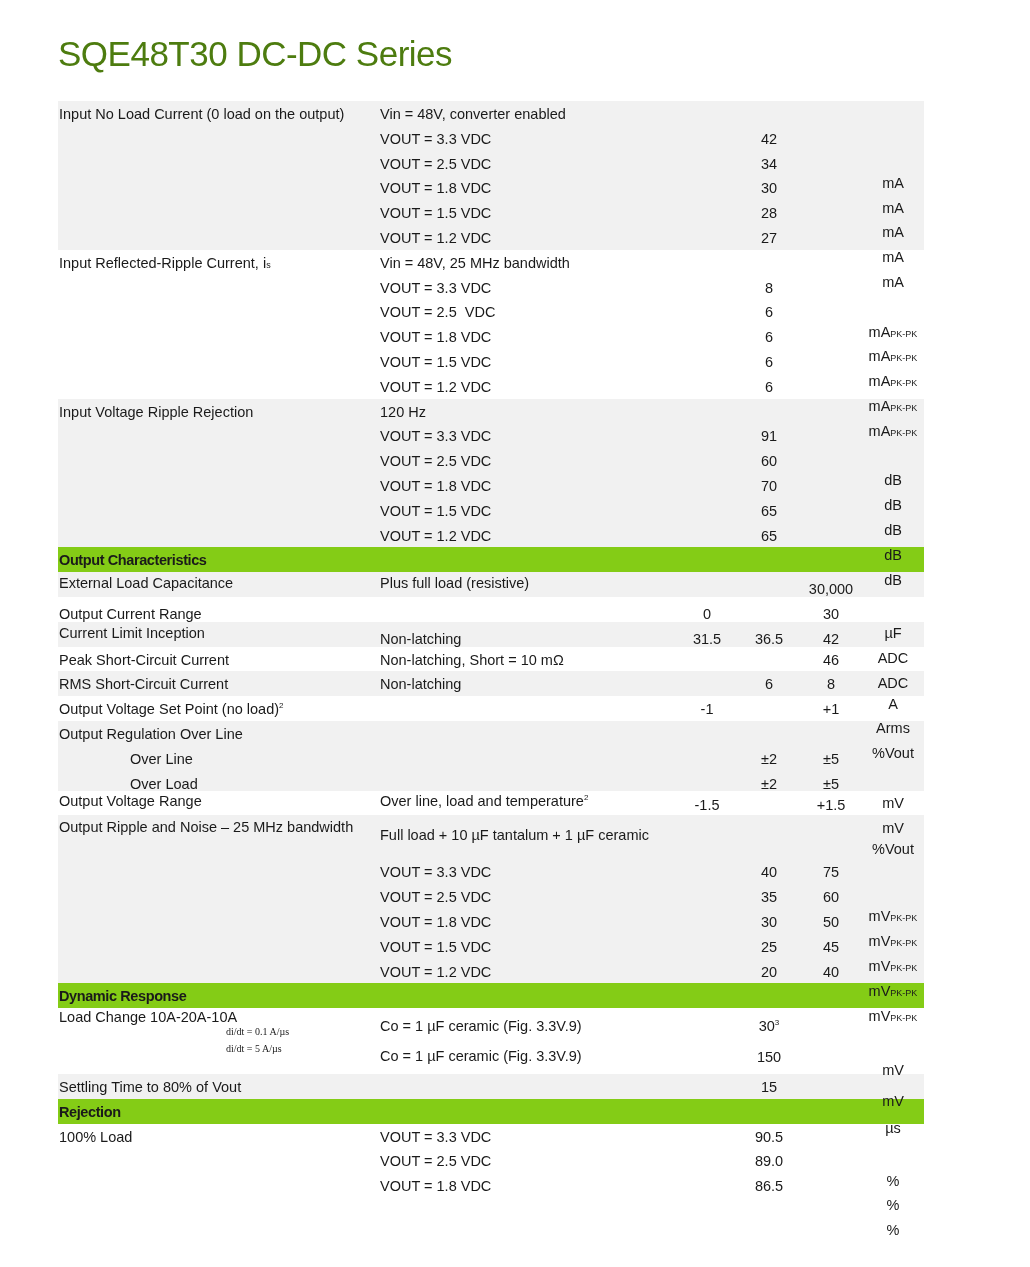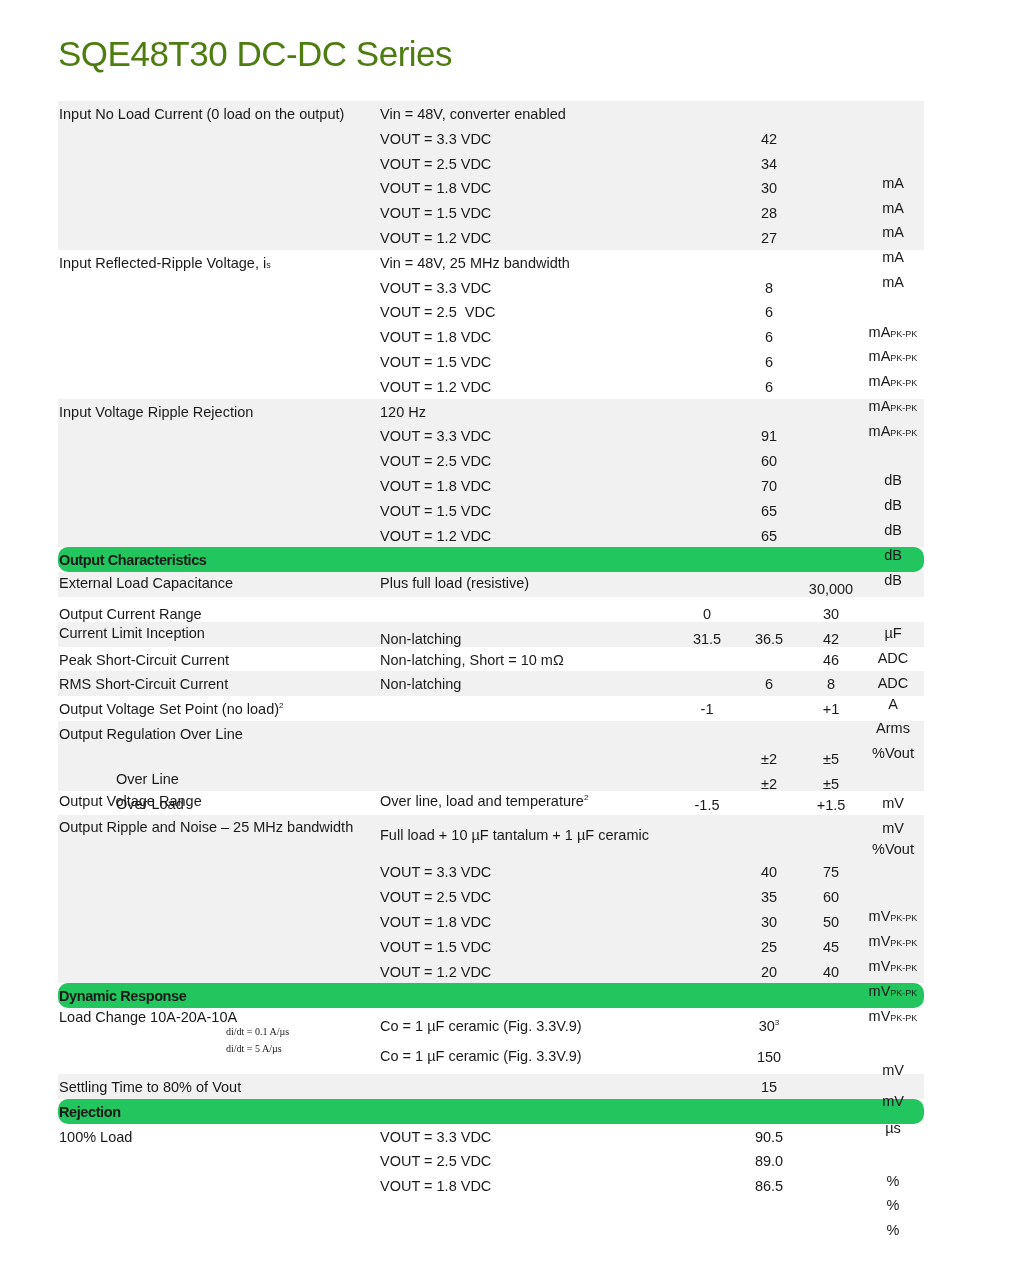--- a/index.html
+++ b/index.html
@@ -1,25 +1,25 @@
 <!DOCTYPE html>
 <html><head>
 <meta charset="utf-8">
 <style>
   html, body { margin: 0; padding: 0; background: #ffffff; }
   body { width: 1030px; height: 1267px; position: relative; font-family: "Liberation Sans", sans-serif; color: #1a1a1a; overflow: hidden; }
   .title { position: absolute; left: 58px; top: 34px; font-size: 35px; font-weight: normal; letter-spacing: -0.5px; color: #4d7c0f; }
   .table { position: absolute; left: 58px; top: 101px; width: 866px; }
   .group { width: 866px; }
   .group.shade { background: #f1f1f1; }
-  .group.header { background: #22c55e; font-weight: bold; letter-spacing: -0.4px; border-radius: 10px; }
+  .group.header { background: #84cc16; font-weight: bold; letter-spacing: -0.4px; }
   .row { position: relative; height: 24.8px; font-size: 14.5px; }
   .cell { position: absolute; top: 5px; white-space: nowrap; }
   .c-param { left: 1px; text-align: center; }
-  .c-param.indent { left: 58px; margin-top: 20px; }
+  .c-param.indent { left: 72px; }
   .c-cond { left: 322px; }
   .c-min { left: 614px; width: 70px; text-align: center; }
   .c-typ { left: 676px; width: 70px; text-align: center; }
   .c-max { left: 738px; width: 70px; text-align: center; }
   .c-unit { left: 800px; width: 70px; text-align: center; margin-top: 44px; }
   .sub { font-size: 9px; }
   .sup { font-size: 8px; vertical-align: super; line-height: 0; }
   .lowtext { top: 9px; }
   .di { position: absolute; left: 168px; font-size: 10px; white-space: nowrap; font-family: Liberation Serif, serif; }
 </style>
@@ -57,21 +57,21 @@
     </div>
     <div class="row">
       <span class="cell c-cond">VOUT = 1.2 VDC</span>
       <span class="cell c-typ">27</span>
       <span class="cell c-unit">mA</span>
     </div>
   </div>
 
   <div class="group">
     <div class="row">
-      <span class="cell c-param"><span>Input Reflected-Ripple Voltage, i</span><span class="sub">s</span></span>
+      <span class="cell c-param"><span>Input Reflected-Ripple Current, i</span><span class="sub">s</span></span>
       <span class="cell c-cond">Vin = 48V, 25 MHz bandwidth</span>
     </div>
     <div class="row">
       <span class="cell c-cond">VOUT = 3.3 VDC</span>
       <span class="cell c-typ">8</span>
       <span class="cell c-unit"><span>mA</span><span class="sub">PK-PK</span></span>
     </div>
     <div class="row">
       <span class="cell c-cond" style="white-space:pre">VOUT = 2.5  VDC</span>
       <span class="cell c-typ">6</span>

